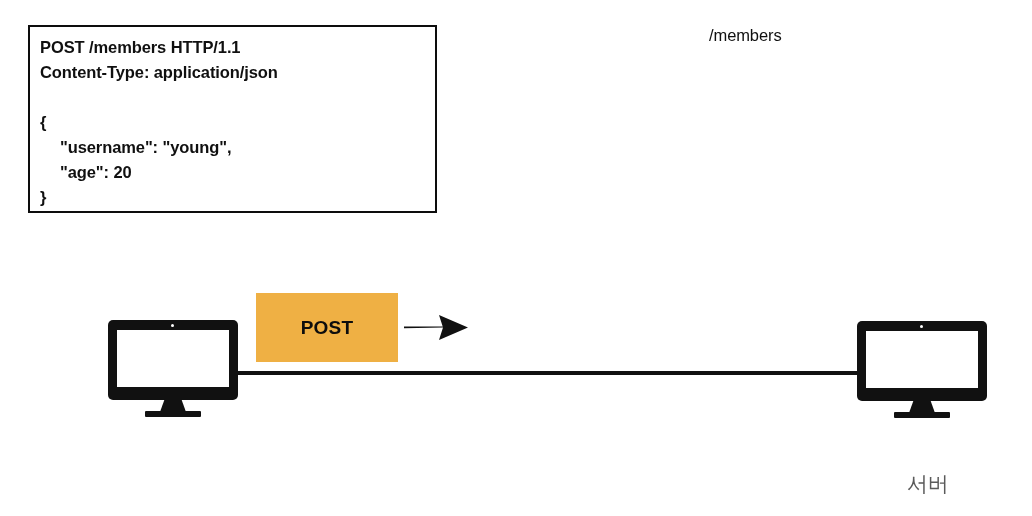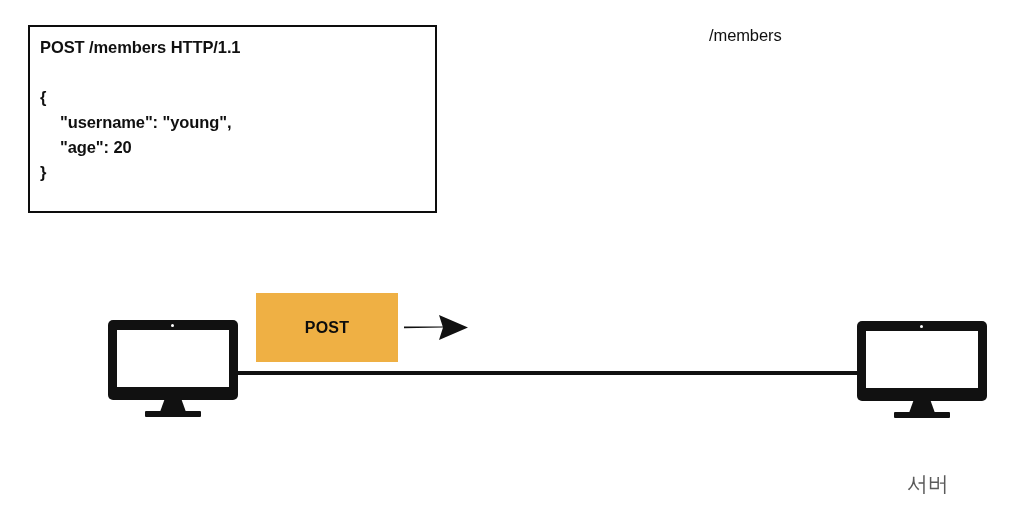--- a/index.html
+++ b/index.html
@@ -79,21 +79,21 @@
     left: 256px;
     top: 293px;
     width: 142px;
     height: 69px;
     background: #efb044;
     display: flex;
     align-items: center;
     justify-content: center;
   }
   .post-badge-label {
-    font-size: 16px;
+    font-size: 19px;
     font-weight: bold;
     color: #0d0d0d;
     letter-spacing: 0.2px;
     text-align: center;
   }
 
   
   .arrow {
     position: absolute;
     left: 403px;
@@ -168,20 +168,21 @@
   .node-caption.server { left: 907px; top: 464px; margin-top: 6px; }
 </style>
 </head>
 <body>
 
 <div id="canvas">
 
   <div class="request-box">
     <div class="request-box-inner">
       <div class="req-line">POST /members HTTP/1.1</div>
+      <div class="req-line">Content-Type: application/json</div>
       <div class="req-line blank"></div>
       <div class="req-line">{</div>
       <div class="req-line indent">"username": "young",</div>
       <div class="req-line indent">"age": 20</div>
       <div class="req-line">}</div>
     </div>
   </div>
 
   <div class="path-label">/members</div>
 

